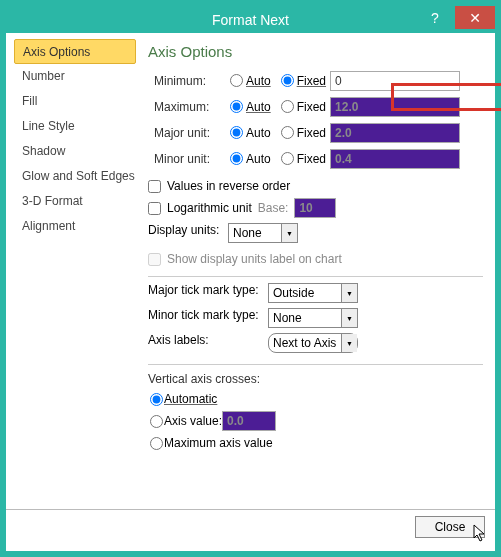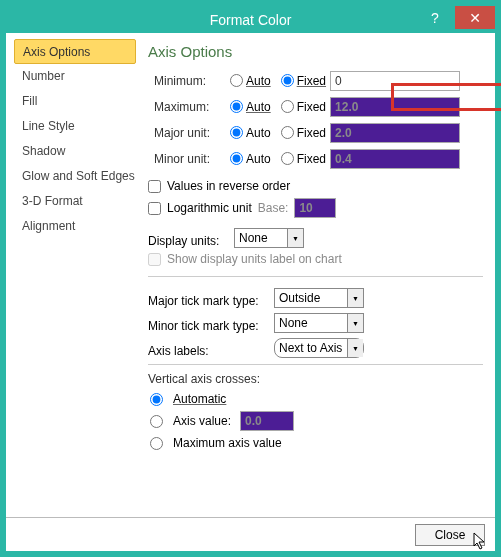--- a/index.html
+++ b/index.html
@@ -23,38 +23,38 @@
 .under { text-decoration: underline; text-decoration-color: #666; }
 .valbox { height: 20px; border: 1px solid #aaa; padding: 0 4px; font-size: 12px; color: #333; background: #fff; }
 .valbox.dis { color: #8a8a8a; background: #4c1d95; font-weight: bold; }
 .w70 { width: 130px; }
 .w42 { width: 42px; }
 .w54 { width: 54px; }
 .highlight-box { position: absolute; border: 3px solid #d7352a; top: 50px; left: 255px; width: 225px; height: 28px; pointer-events:none; }
 .chk-row { display: flex; align-items: center; height: 22px; gap: 6px; }
 input[type=checkbox] { width: 13px; height: 13px; }
 .sep { border: none; border-top: 1px solid #ccc; margin: 6px 0; }
-.sel-row { display: flex; align-items: flex-end; height: 25px; gap: 6px; }
+.sel-row { display: flex; align-items: flex-start; height: 25px; }
 .sel-lbl { width: 120px; }
 .combo { position: relative; }
 .combo input { height: 20px; border: 1px solid #888; padding: 0 18px 0 4px; background: #fff; }
 .combo .dd { position: absolute; right: 1px; top: 1px; width: 16px; height: 18px; background: #eee; border-left: 1px solid #888; display: flex; align-items: center; justify-content: center; font-size: 7px; }
 .subhead { color: #333; margin: 7px 0 2px 0; }
-.opt-row { display: flex; align-items: center; height: 22px; gap: 9px; padding-left: 2px; }
-.bottom-bar { position: absolute; bottom: 0; left: 0; right: 0; height: 34px; border-top: 1px solid #bbb; display: flex; align-items: center; justify-content: flex-end; padding: 0 10px; }
+.opt-row { display: flex; align-items: center; height: 22px; gap: 0; padding-left: 2px; }
+.bottom-bar { position: absolute; bottom: 8px; left: 0; right: 0; height: 34px; border-top: 1px solid #bbb; display: flex; align-items: center; justify-content: flex-end; padding: 0 10px; }
 .close-btn { width: 70px; height: 22px; border: 1px solid #888; background: #f4f4f4; font-size: 12px; }
 .cursor { position: absolute; right: 6px; bottom: 1px; font-size: 14px; pointer-events:none; }
 .gray { color: #8a8a8a; }
 </style>
 </head>
 <body>
 
 <div class="outerframe">
   <div class="titlebar">
-    <span class="title">Format Color</span>
+    <span class="title">Format Next</span>
     <div class="ctrls">
       <div class="help">?</div>
       <div class="close">✕</div>
     </div>
   </div>
 
   <div class="content">
     <div class="sidebar">
       <div class="sidebar-item active">Axis Options</div>
       <div class="sidebar-item">Number</div>

